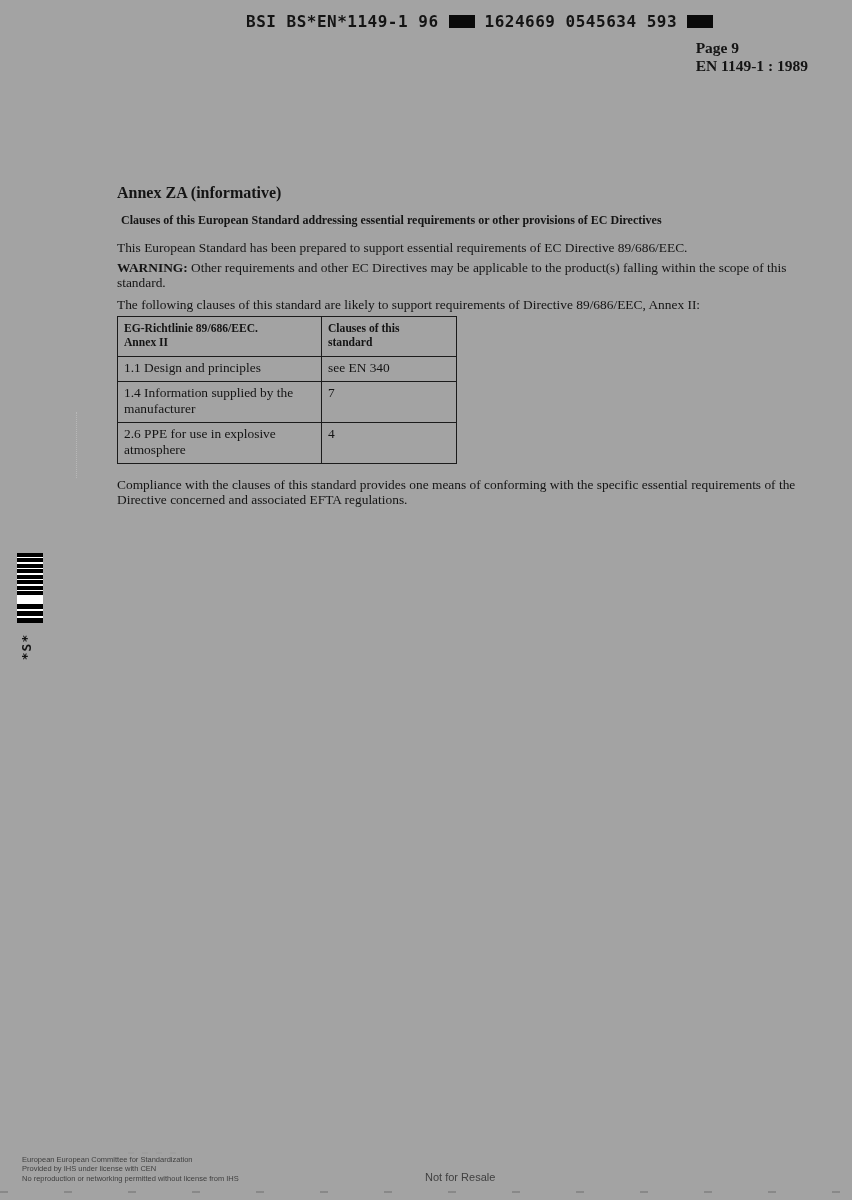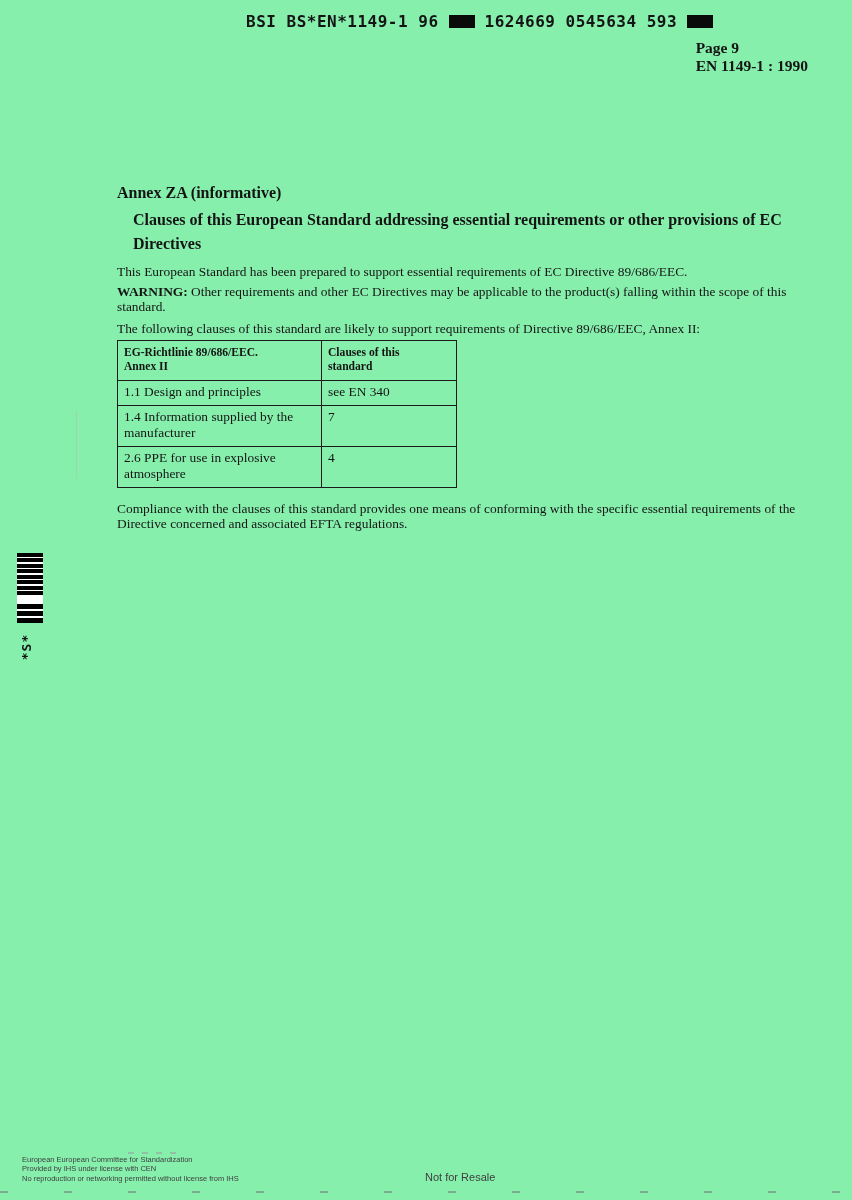--- a/index.html
+++ b/index.html
@@ -1,19 +1,19 @@
 <!DOCTYPE html>
 <html><head>
 <meta charset="utf-8">
 <style>
   html,body{margin:0;padding:0;background:#e8e8e8;}
   .page{
     position:relative;
     width:852px;height:1200px;
-    background:#86efac;
+    background:#a3a3a3;
     margin:0 auto;
     overflow:hidden;
     font-family:"Liberation Serif", serif;
     color:#141414;
   }
   
   .scan-header{
     position:absolute;left:246px;top:12px;
     font-family:"DejaVu Sans Mono", monospace;
     font-weight:bold;font-size:16px;letter-spacing:.5px;
@@ -22,21 +22,21 @@
   .redaction{display:inline-block;width:26px;height:13px;background:#0a0a0a;}
   
   .page-info{
     position:absolute;right:44px;top:39px;
     font-weight:bold;font-size:15.5px;line-height:18px;
     font-family:"Liberation Serif", serif;
   }
   
   .content{position:absolute;left:117px;top:172px;width:692px;}
   .annex-label{font-weight:bold;font-size:16px;margin:12px 0 6px 0;}
-  .doc-title{font-weight:bold;font-size:16px;line-height:24px;margin:0 0 8px 16px;width:660px;}
+  .doc-title{font-weight:bold;font-size:12px;line-height:24px;margin:0 0 8px 4px;width:660px;}
   .para{font-size:13.4px;line-height:15.5px;margin:0 0 4px 0;}
   .para.spaced{margin-top:6px;}
   .bold{font-weight:bold;}
   
   table.za{
     border-collapse:collapse;margin-top:0;
     font-size:13.4px;
   }
   table.za th, table.za td{
     border:1.5px solid #1b1b1b;
@@ -102,21 +102,21 @@
 
   <div class="scan-header">
     <span>BSI BS*EN*1149-1 96</span>
     <span class="redaction"></span>
     <span>1624669 0545634 593</span>
     <span class="redaction"></span>
   </div>
 
   <div class="page-info">
     <div>Page 9</div>
-    <div>EN 1149-1 : 1990</div>
+    <div>EN 1149-1 : 1989</div>
   </div>
 
   <div class="content">
     <p class="annex-label">Annex ZA (informative)</p>
     <p class="doc-title">Clauses of this European Standard addressing essential requirements or other provisions of EC Directives</p>
 
     <p class="para">This European Standard has been prepared to support essential requirements of EC Directive 89/686/EEC.</p>
 
     <p class="para"><span class="bold">WARNING:</span><span> Other requirements and other EC Directives may be applicable to the product(s) falling within the scope of this standard.</span></p>
 

